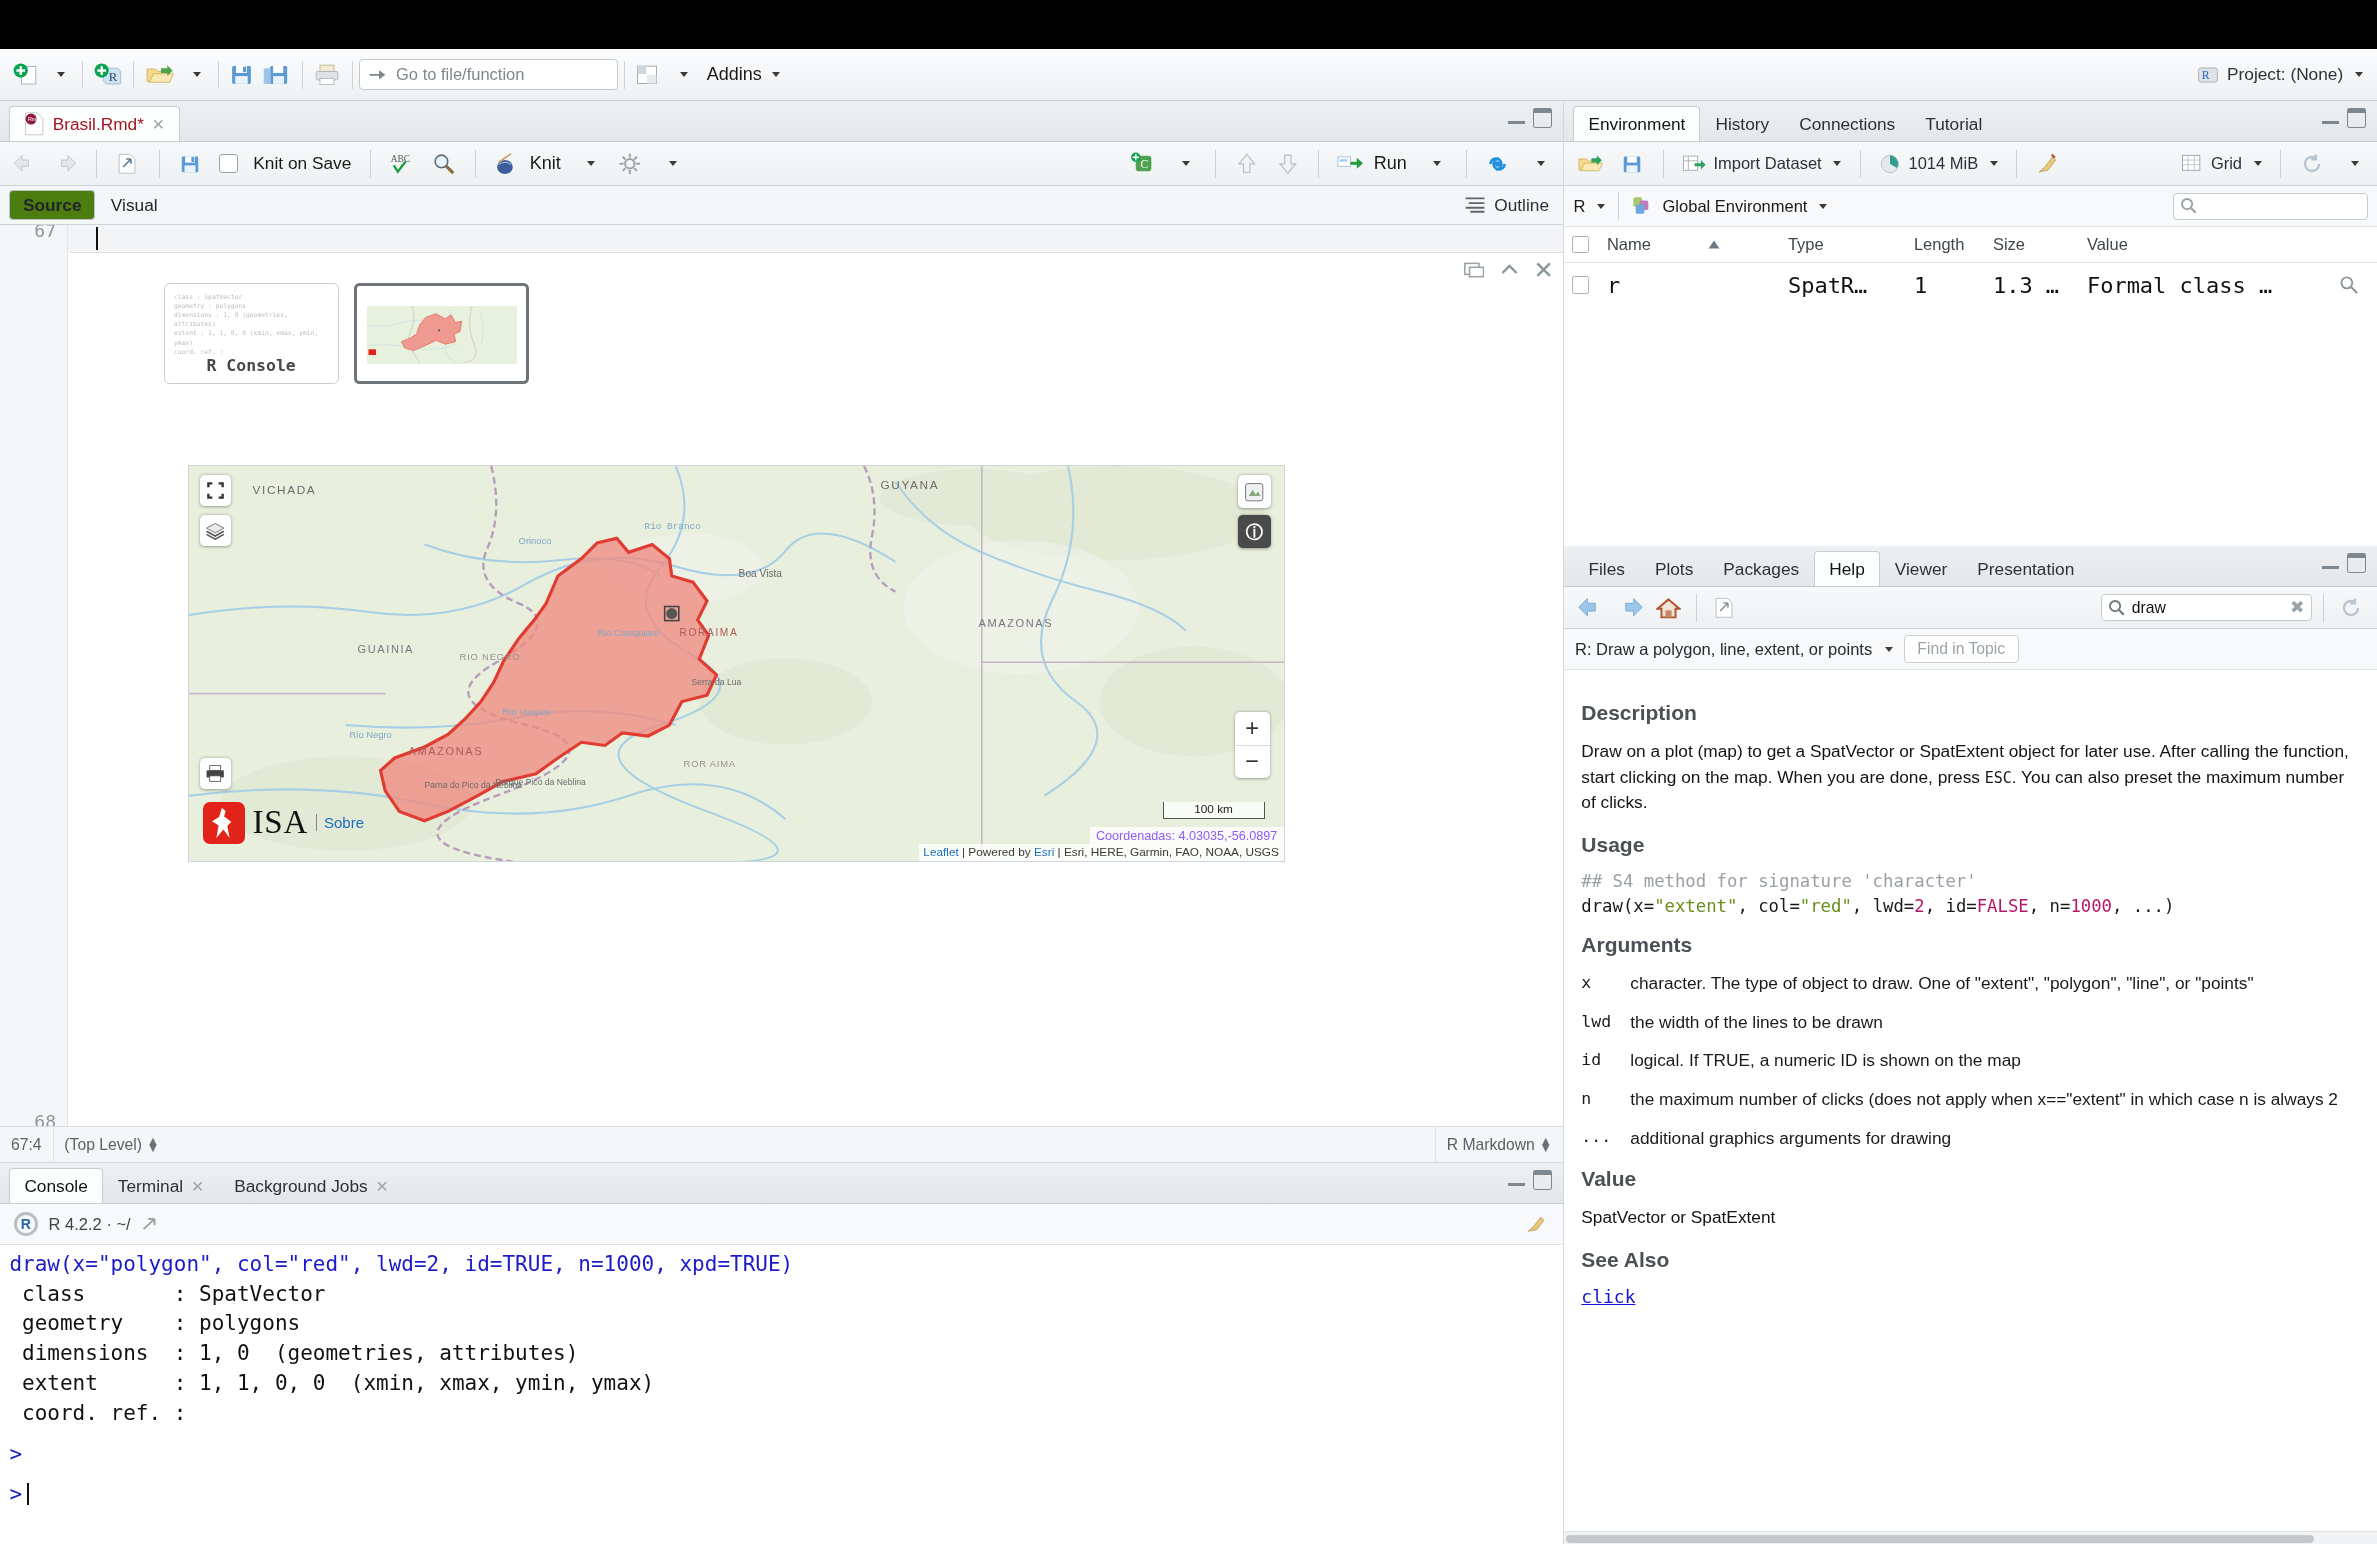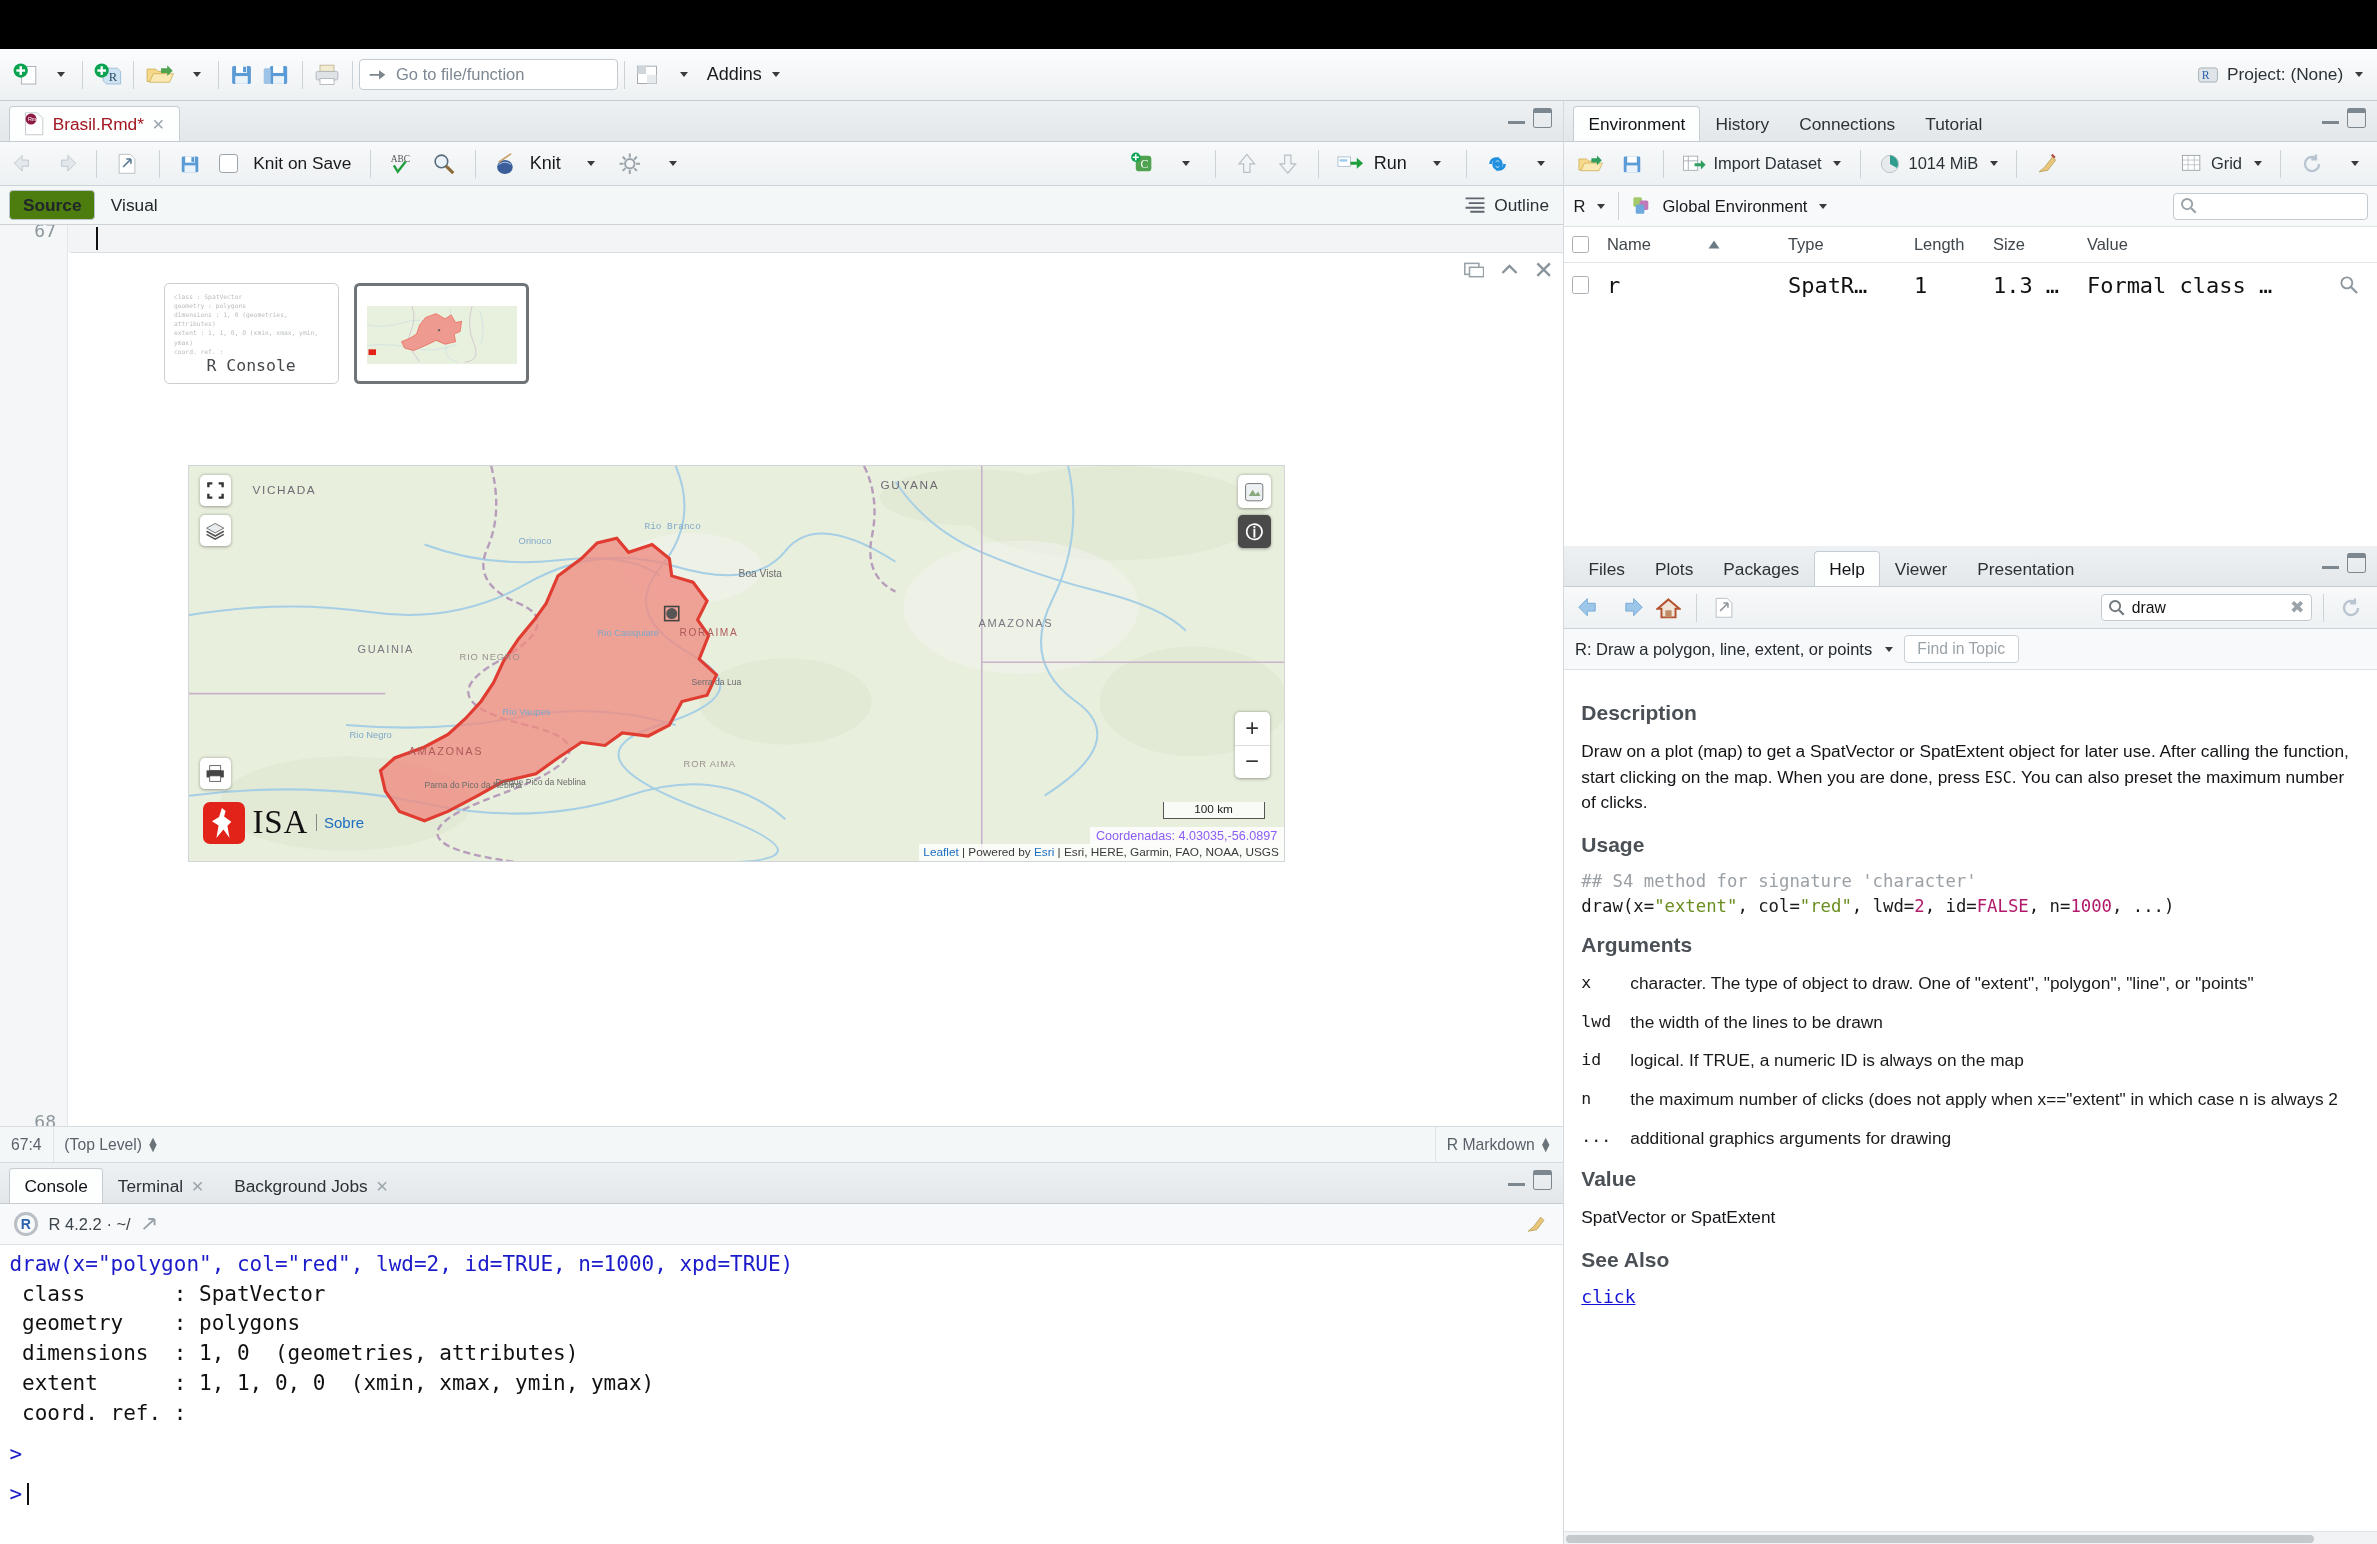--- a/index.html
+++ b/index.html
@@ -100,21 +100,21 @@
   .chunk-bar { position:absolute; right:11px; top:7.9px; display:flex; gap:15.7px; align-items:center; color:#8a949b;}
   .chunk-bar .ci { font-size:17.3px; }
 
   .thumbs { display:flex; gap:15.7px; padding:30px 0 0 94px; }
   .thumb { width:175px; height:101px; background:#fff; border:1.6px solid #c8ced2;
            border-radius:5.5px; position:relative; overflow:hidden; }
   .thumb.sel { border:3.9px solid #6f7478; }
   .thumb-console { padding:7.9px 9.4px; font-family:"DejaVu Sans Mono", monospace;
                    font-size:6.3px; color:#b9bdc0; line-height:1.45; }
   .thumb-title { position:absolute; bottom:7.9px; left:0; right:0; text-align:center;
-                 font-family:"DejaVu Sans Mono", monospace; font-size:16.5px; color:#45494c;}
+                 font-family:"DejaVu Sans Mono", monospace; font-size:16.5px; color:#45494c;font-weight:bold;}
   .thumb-map { position:absolute; left:9.4px; right:9.4px; top:20.4px; bottom:17.3px;
                background:#e7f0dd; overflow:hidden;}
 
   
   .mapwrap { position:absolute; left:118px; top:212px; width:1097px; height:397px;
              border:0.8px solid #cfd5d9; background:#e9f0e0; overflow:hidden; }
   .map-canvas { position:absolute; inset:0; }
   .mapctl { position:absolute; background:#fff; border-radius:4.7px;
             box-shadow:0 0.8px 3.1px rgba(0,0,0,.35); display:flex; align-items:center;
             justify-content:center; color:#333;}
@@ -916,21 +916,21 @@
               <div class="arg">
                 <div class="k">x</div>
                 <div class="d">character. The type of object to draw. One of "extent", "polygon", "line", or "points"</div>
               </div>
               <div class="arg">
                 <div class="k">lwd</div>
                 <div class="d">the width of the lines to be drawn</div>
               </div>
               <div class="arg">
                 <div class="k">id</div>
-                <div class="d">logical. If TRUE, a numeric ID is always on the map</div>
+                <div class="d">logical. If TRUE, a numeric ID is shown on the map</div>
               </div>
               <div class="arg">
                 <div class="k">n</div>
                 <div class="d">the maximum number of clicks (does not apply when x=="extent" in which case n is always 2</div>
               </div>
               <div class="arg">
                 <div class="k">...</div>
                 <div class="d">additional graphics arguments for drawing</div>
               </div>
             </div>

